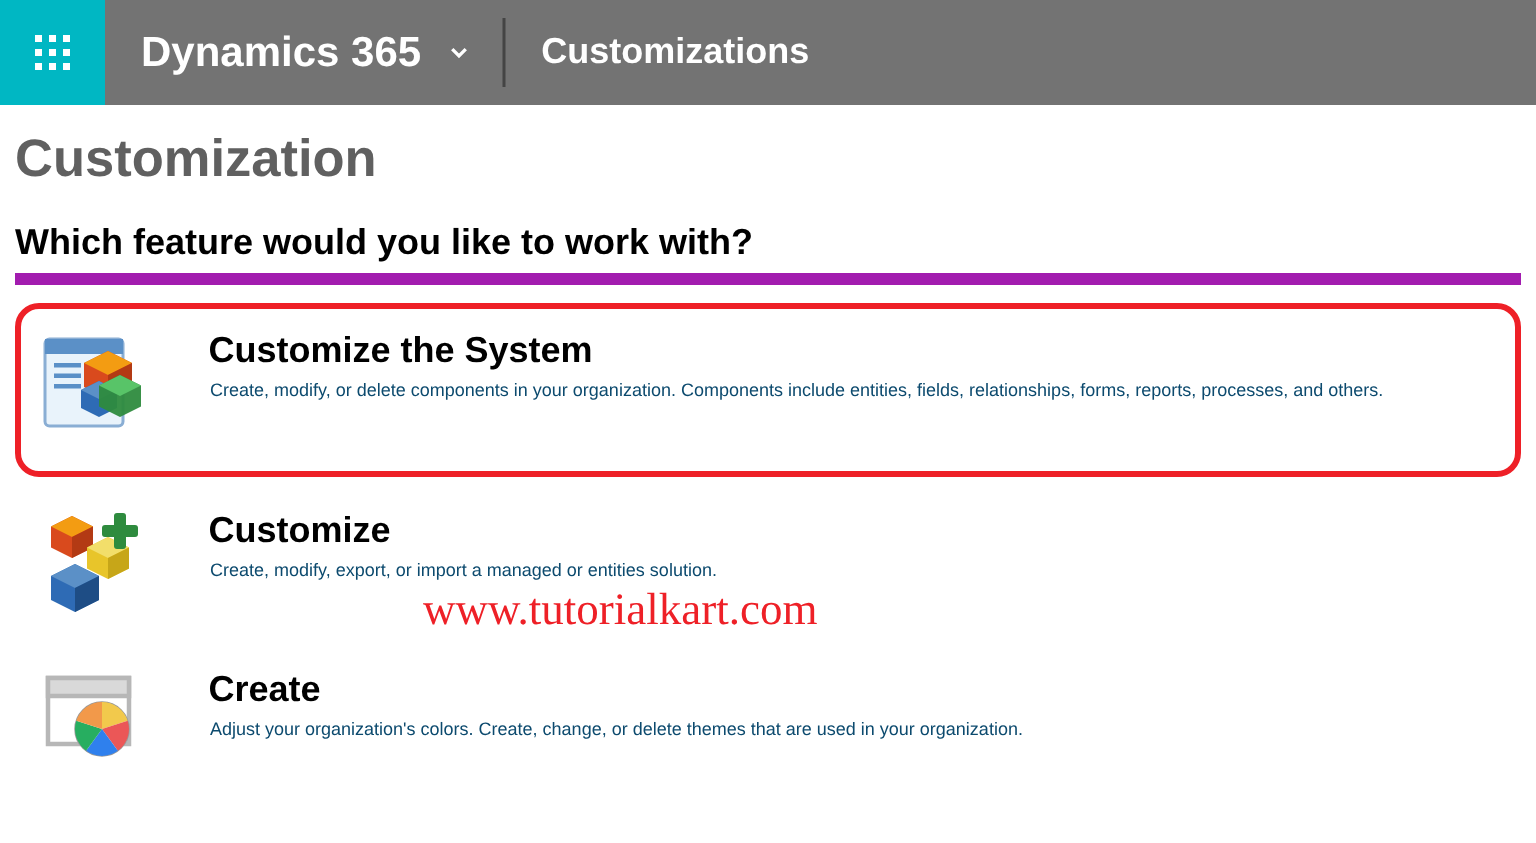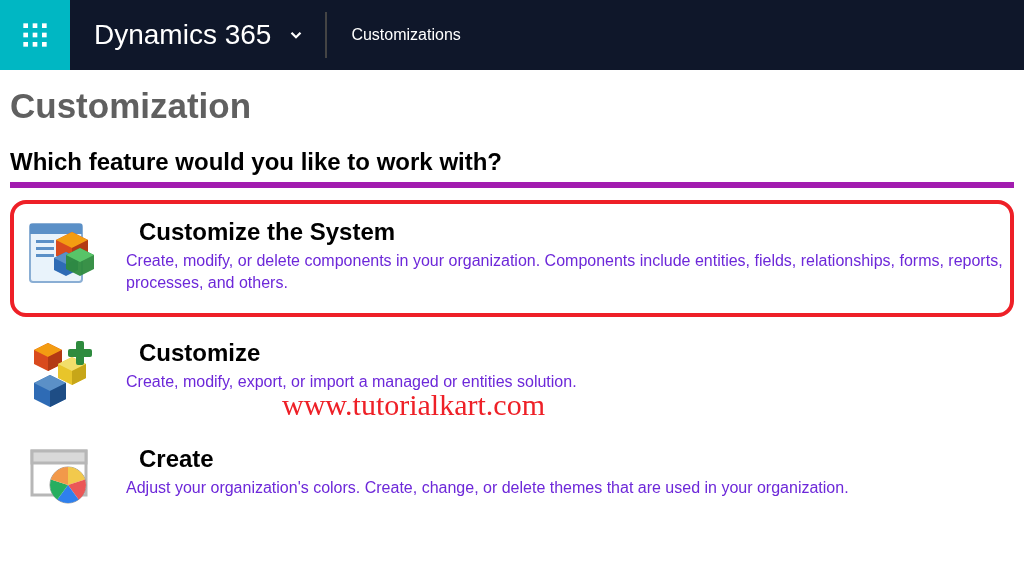--- a/index.html
+++ b/index.html
@@ -1,37 +1,37 @@
 <!DOCTYPE html>
 <html><head>
   <meta charset="utf-8">
   <style>
     * { margin: 0; padding: 0; box-sizing: border-box; }
     body { font-family: "Segoe UI", Arial, sans-serif; width: 1024px; height: 562px; background: #fff; }
 
-    .top-nav { background: #0f172a; height: 70px; display: flex; align-items: center; }
+    .top-nav { background: #737373; height: 70px; display: flex; align-items: center; font-weight: bold; }
     .app-launcher { background: #00b7c3; width: 70px; height: 70px; display: flex; align-items: center; justify-content: center; cursor: pointer; }
     .app-launcher svg { width: 28px; height: 28px; }
     .nav-item { color: #fff; padding: 0 20px 0 24px; font-size: 28px; display: flex; align-items: center; height: 100%; cursor: pointer; }
     .nav-item .chevron { margin-left: 16px; display: inline-flex; }
     .nav-divider { width: 1px; height: 46px; background: #444; }
-    .nav-breadcrumb { color: #fff; padding: 0 24px; font-size: 16px; }
+    .nav-breadcrumb { color: #fff; padding: 0 24px; font-size: 24px; }
 
     .page-title { font-size: 35px; color: #606060; font-weight: 700; padding: 16px 0 10px 10px; }
 
     .content { padding: 12px 10px 0 10px; }
-    .subheading { font-size: 24px; font-weight: bold; color: #000; border-bottom: 6px solid #a21caf; padding-bottom: 6px; margin-bottom: 12px; }
+    .subheading { font-size: 24px; font-weight: bold; color: #000; border-bottom: 8px solid #a21caf; padding-bottom: 6px; margin-bottom: 12px; }
 
     .feature-list { position: relative; }
     .feature { display: flex; align-items: flex-start; padding: 18px 10px 14px 18px; cursor: pointer; }
     .feature.highlighted { border: 4px solid #ee2027; border-radius: 16px; padding: 14px 6px 20px 14px; margin-bottom: 4px; }
     .feature-icon { width: 74px; height: 74px; flex-shrink: 0; margin-right: 24px; display: flex; align-items: flex-start; justify-content: center; }
     .feature-text { flex: 1; }
     .feature-title { font-size: 24px; font-weight: bold; color: #000; margin-bottom: 4px; margin-left: 13px; }
-    .feature-desc { font-size: 16px; color: #6d28d9; line-height: 1.35; }
+    .feature-desc { font-size: 12px; color: #0c4a6e; line-height: 1.35; margin-left: 14px; }
 
     .watermark { position: absolute; left: 272px; top: 188px; color: #ee2027; font-family: "Times New Roman", serif; font-size: 30px; pointer-events: none; }
   </style>
 </head>
 <body>
 
 <div class="top-nav">
   <div class="app-launcher">
     <svg viewBox="0 0 24 24" fill="#fff">
         <rect x="2" y="2" width="4" height="4"></rect>

